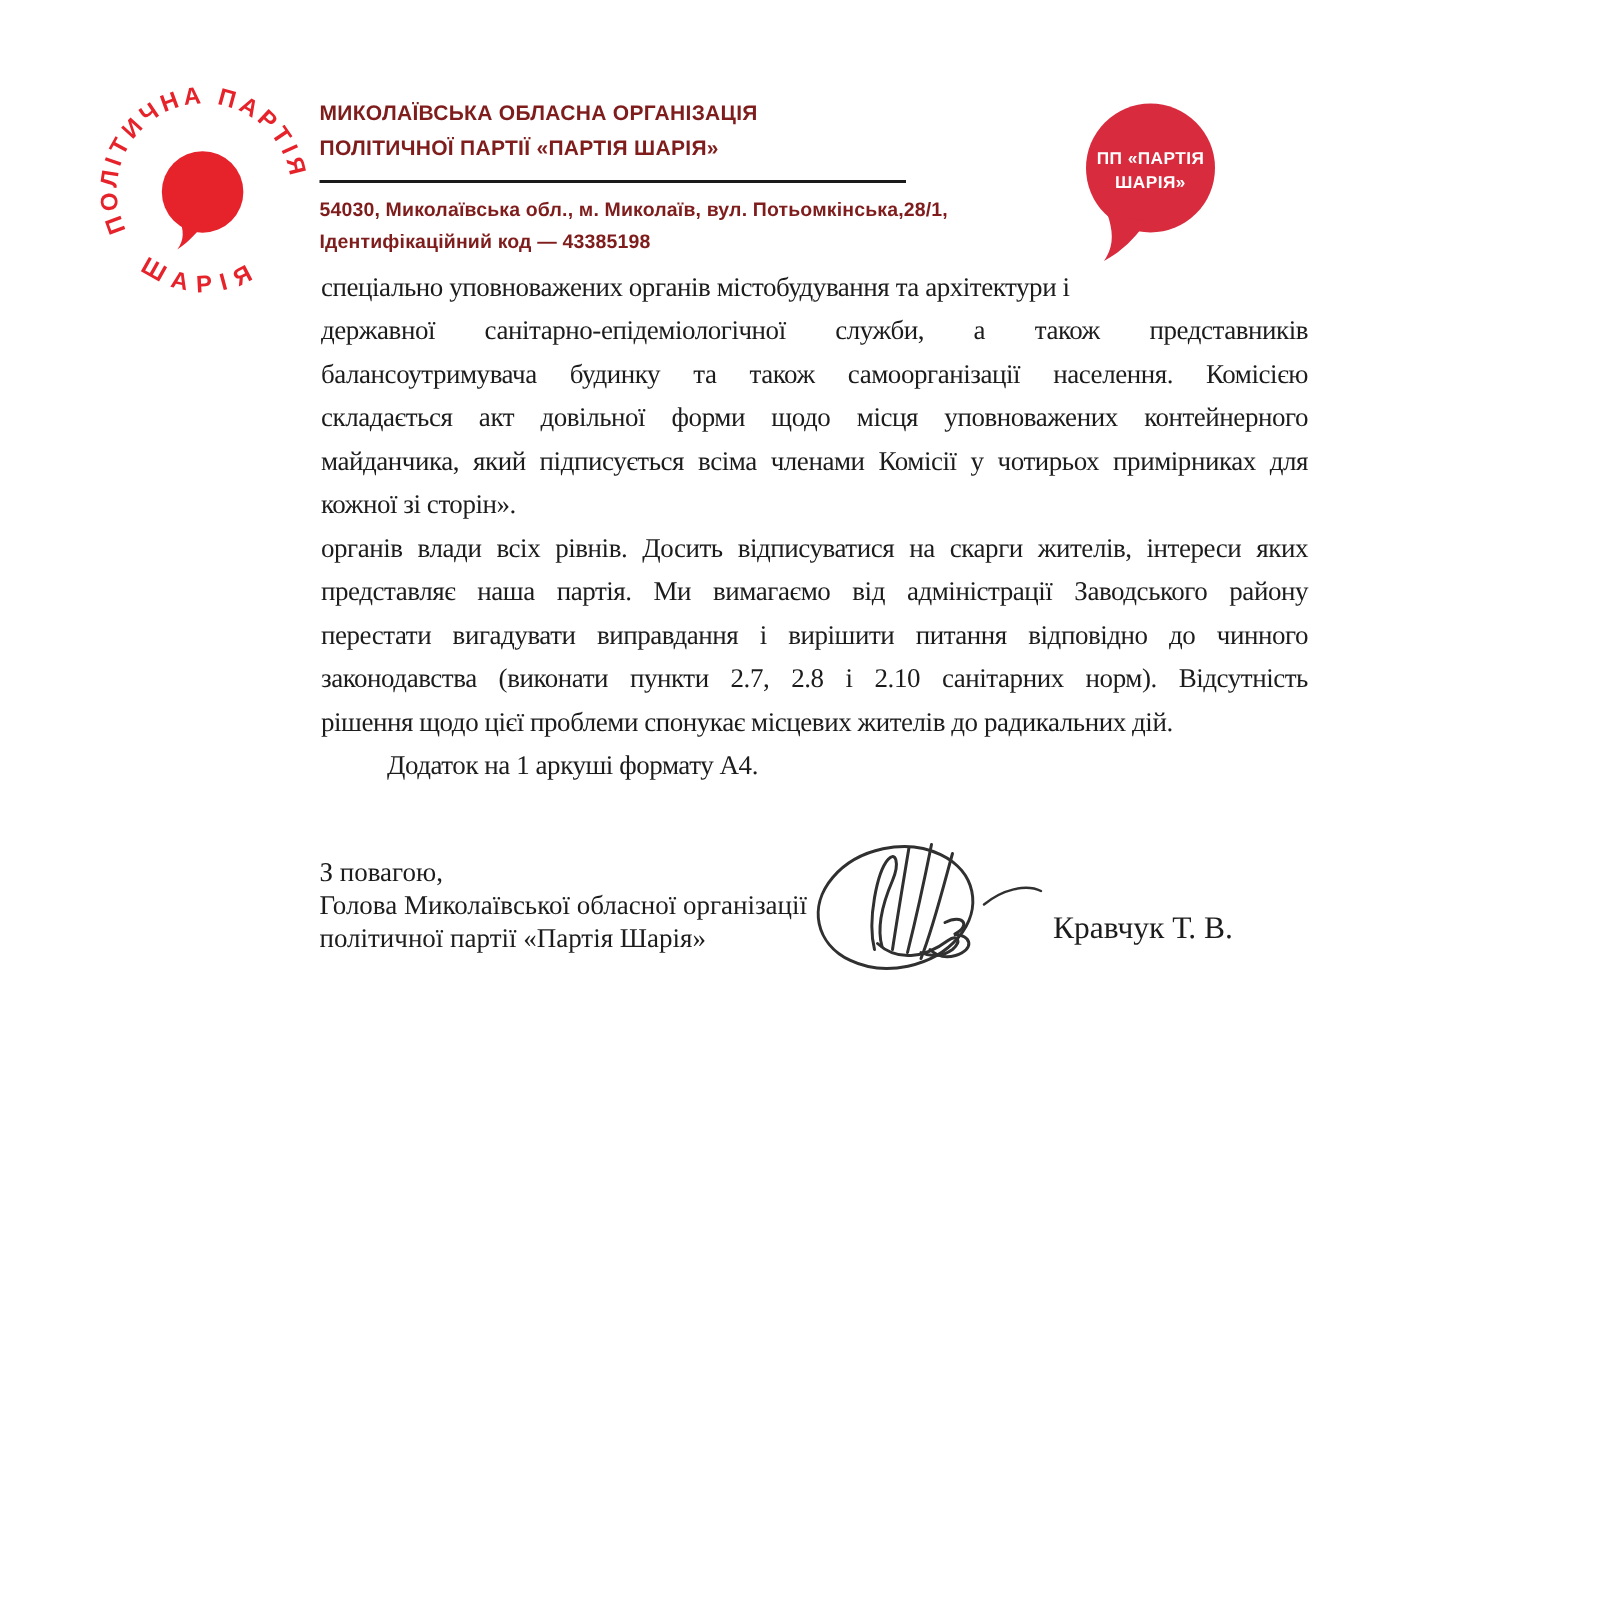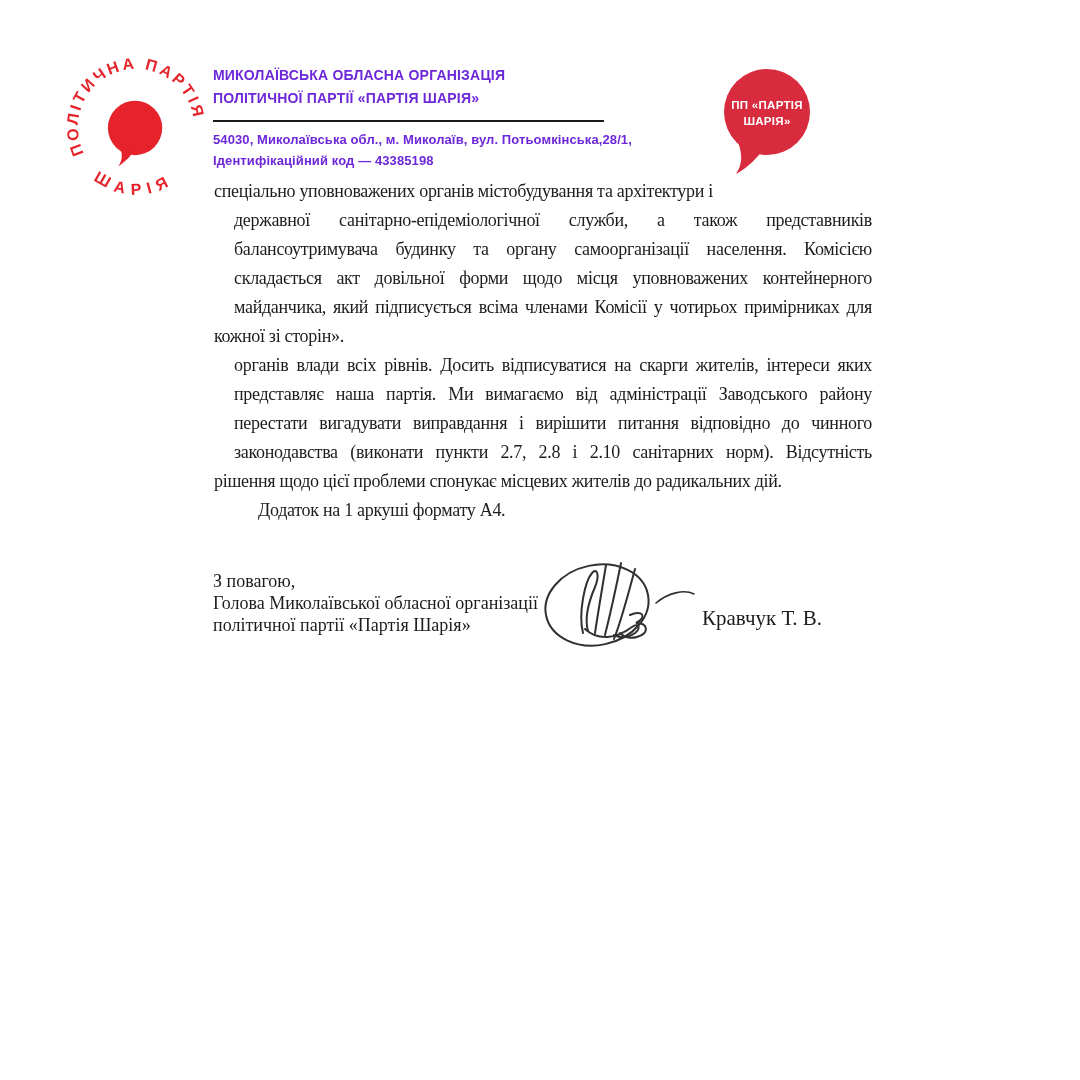--- a/index.html
+++ b/index.html
@@ -12,40 +12,40 @@
 
   
   .round-logo { position:absolute; left:61px; top:52px; width:150px; height:150px; }
   .round-logo text {
     font-family:"Liberation Sans", sans-serif; font-weight:bold; font-size:17px;
   }
   .arc-top   { letter-spacing:3px; }
   .arc-bottom{ letter-spacing:7px; }
 
   
-  .header-block { position:absolute; left:213px; top:64px; width:420px; color:#6d28d9; }
+  .header-block { position:absolute; left:213px; top:64px; width:420px; color:#7f1d1d; }
   .org-name { font-weight:bold; font-size:14px; line-height:23px; letter-spacing:0.2px; }
   .header-divider { width:391px; height:2px; background:#1a1a1a; margin:10px 0 7px 0; }
   .org-address { font-size:13px; line-height:21px; font-weight:600; letter-spacing:0.1px; }
 
   
   .badge-logo { position:absolute; left:720px; top:64px; width:100px; height:115px; }
   .badge-logo text {
     font-family:"Liberation Sans", sans-serif; font-weight:bold; font-size:11.5px;
     letter-spacing:0.3px; text-anchor:middle;
   }
 
   
   .body-text {
     position:absolute; left:214px; top:177px; width:658px;
     font-family:Liberation Serif, serif; font-size:18px; line-height:29px;
     color:#1c1c1c; letter-spacing:-0.3px;
   }
   .bl { white-space:nowrap; height:29px; }
-  .bl.j { white-space:normal; text-align:justify; text-align-last:justify;margin-left:20px; }
+  .bl.j { white-space:normal; text-align:justify; text-align-last:justify; }
   .bl.ind { text-indent:44px; }
 
   
   .sig-block {
     position:absolute; left:213px; top:570px; width:480px;
     font-family:"Liberation Serif", serif; font-size:18px; line-height:22px; color:#1c1c1c;
   }
   .sig-scribble { position:absolute; left:540px; top:553px; width:160px; height:105px; }
   .signer-name {
     position:absolute; left:702px; top:606px;
@@ -93,21 +93,21 @@
       <circle cx="47" cy="48" r="43" fill="#d82b3d"></circle>
       <path d="M 18,78 C 23,92 22,101 16,110 C 29,103 38,93 44,84 Z" fill="#d82b3d"></path>
     </g>
     <text x="47" y="45" fill="#ffffff">ПП «ПАРТІЯ</text>
     <text x="47" y="61" fill="#ffffff">ШАРІЯ»</text>
   </svg>
 
   <div class="body-text">
     <div class="bl">спеціально уповноважених органів містобудування та архітектури і</div>
     <div class="bl j">державної санітарно-епідеміологічної служби, а також представників</div>
-    <div class="bl j">балансоутримувача будинку та органу самоорганізації населення. Комісією</div>
+    <div class="bl j">балансоутримувача будинку та також самоорганізації населення. Комісією</div>
     <div class="bl j">складається акт довільної форми щодо місця уповноважених контейнерного</div>
     <div class="bl j">майданчика, який підписується всіма членами Комісії у чотирьох примірниках для</div>
     <div class="bl">кожної зі сторін».</div>
     <div class="bl j">органів влади всіх рівнів. Досить відписуватися на скарги жителів, інтереси яких</div>
     <div class="bl j">представляє наша партія. Ми вимагаємо від адміністрації Заводського району</div>
     <div class="bl j">перестати вигадувати виправдання і вирішити питання відповідно до чинного</div>
     <div class="bl j">законодавства (виконати пункти 2.7, 2.8 і 2.10 санітарних норм). Відсутність</div>
     <div class="bl">рішення щодо цієї проблеми спонукає місцевих жителів до радикальних дій.</div>
     <div class="bl ind">Додаток на 1 аркуші формату А4.</div>
   </div>

